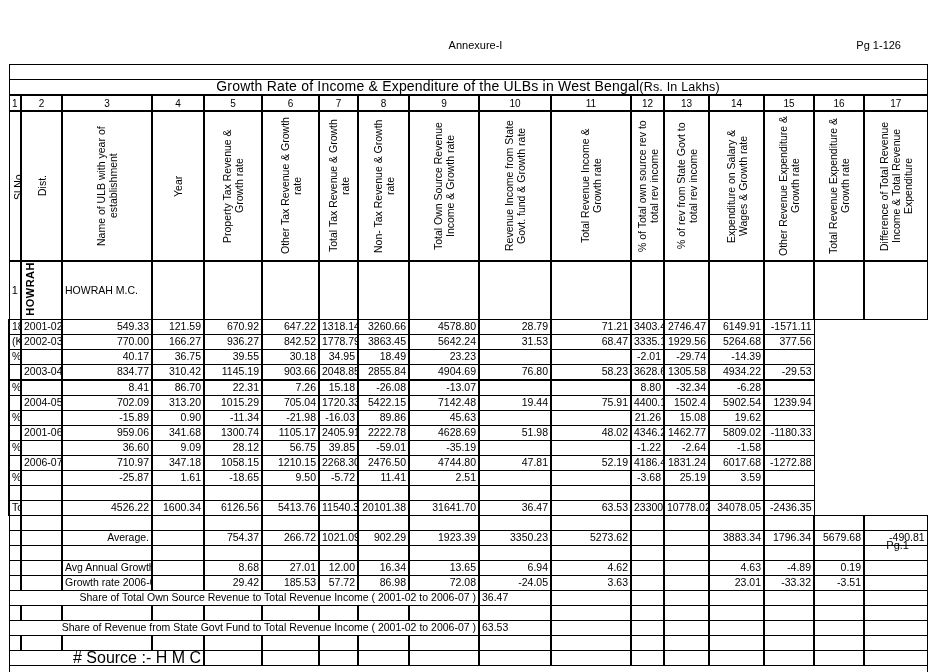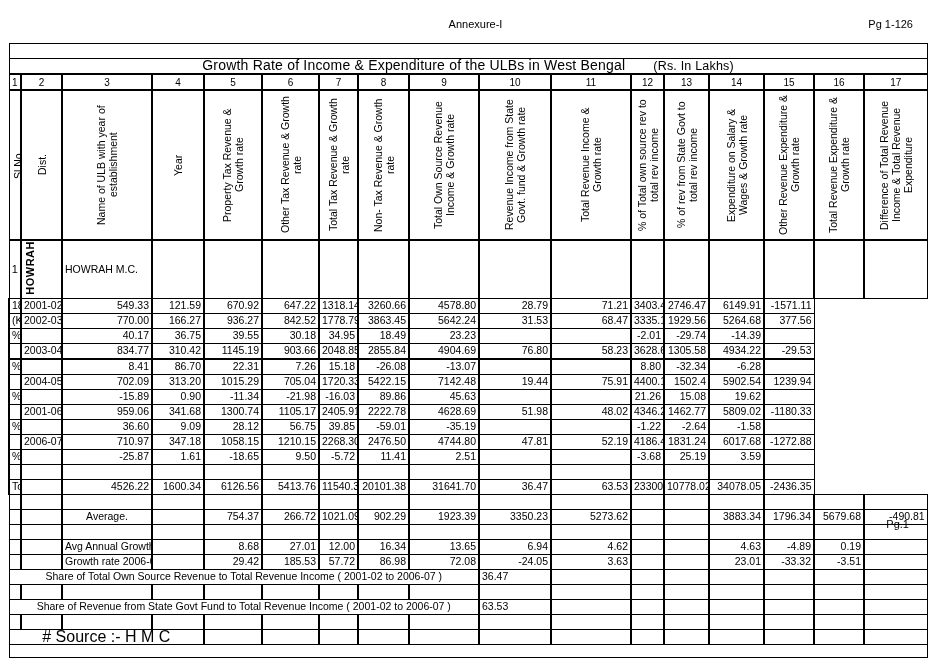--- a/index.html
+++ b/index.html
@@ -12,39 +12,40 @@
     height: 672px;
     font-family: "Liberation Sans", sans-serif;
     color: #000000;
     position: relative;
     overflow: hidden;
   }
   .page {
     position: relative;
     width: 951px;
     height: 548px;
+    margin-top: 21px;
   }
   
   .pagehead {
     position: absolute;
     top: 18px;
     left: 0;
     width: 951px;
     height: 16px;
     font-size: 11px;
   }
   .pagehead .annex {
     position: absolute;
     left: 0;
     width: 951px;
     text-align: center;
   }
   .pagehead .pgno {
     position: absolute;
-    right: 38px;
+    right: 50px;
     top: 0;
   }
   .pagefoot {
     position: absolute;
     bottom: 18px;
     right: 42px;
     font-size: 11px;
   }
 
   
@@ -74,21 +75,21 @@
   .thick-t { border-top: 2px solid #000 !important; }
   .thick-l { border-left: 2px solid #000 !important; }
 
   .title-cell {
     text-align: center;
     font-weight: bold;
     font-size: 14px;
     height: 20px;
     letter-spacing: 0.2px;
   }
-  .title-cell .unit { font-size: 12.5px; padding-left: 28px; }
+  .title-cell .unit { font-size: 12.5px; }
 
   .colnum {
     text-align: center;
     font-size: 10px;
     height: 12px;
     line-height: 11px;
   }
 
   
   .rot {
@@ -105,21 +106,21 @@
     font-size: 10.5px;
     line-height: 12px;
     height: 148px;
     margin: 0 auto;
     display: block;
   }
   .rot-narrow .rotinner { height: 148px; }
 
   .num { text-align: right; padding-right: 3px; }
   .ctr { text-align: left; }
-  .lft { text-align: center; padding-left: 3px; }
+  .lft { text-align: right; padding-left: 3px; }
   .b { font-weight: bold; }
 
   .vert-dist {
     writing-mode: vertical-rl;
     transform: rotate(180deg);
     font-weight: bold;
     font-size: 11px;
     display: inline-block;
     letter-spacing: 0.5px;
   }

